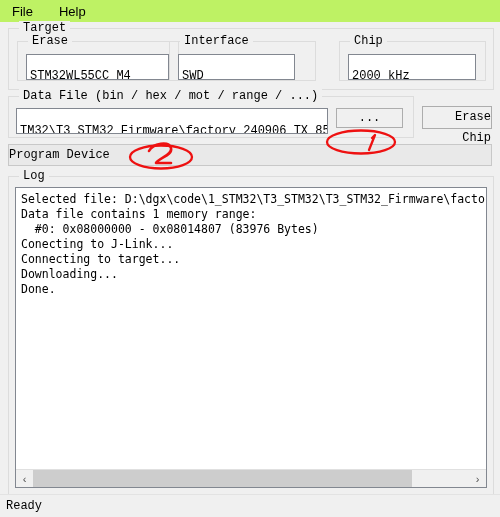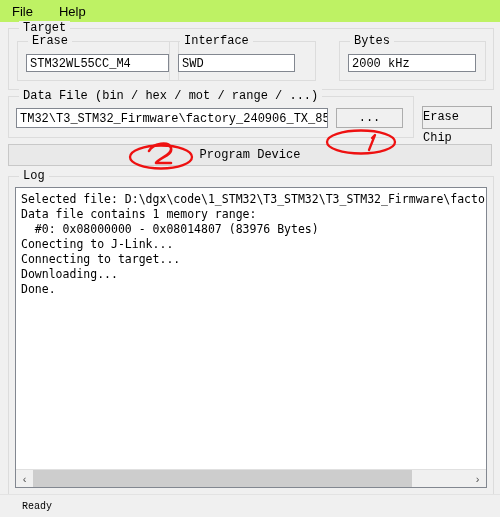--- a/index.html
+++ b/index.html
@@ -72,21 +72,21 @@
   .field {
     position: absolute;
     left: 8px;
     top: 12px;
     height: 18px;
     background: #ffffff;
     border: 1px solid #828790;
     font-family: "Liberation Mono", monospace;
     font-size: 12px;
     line-height: 18px;
-    padding: 0 3px;
+    padding: 12px 3px;
     color: #000;
     box-sizing: border-box;
     white-space: nowrap;
     overflow: hidden;
     cursor: text;
   }
   #device-field { width: 143px; }
   #interface-field { width: 117px; }
   #speed-field { width: 128px; }
 
@@ -119,37 +119,36 @@
     position: absolute;
     left: 422px;
     top: 84px;
     width: 70px;
     height: 23px;
     background: #f0f0f0;
     border: 1px solid #adadad;
     font-family: "Liberation Mono", monospace;
     font-size: 12px;
     line-height: 21px;
-    text-align: left;
+    text-align: right;
     color: #000;
     box-sizing: border-box;
     cursor: default;
   }
   #program-button {
     position: absolute;
     left: 8px;
     top: 122px;
     width: 484px;
     height: 22px;
     background: #e9e9e9;
     border: 1px solid #c8c8c8;
     font-family: "Liberation Mono", monospace;
     font-size: 12px;
     line-height: 20px;
-    text-align: center;
     color: #000;
     box-sizing: border-box;
     cursor: default;
   }
 
   #log-group {
     left: 8px; top: 154px; width: 484px; height: 317px;
   }
   #log-panel {
     position: absolute;
@@ -210,23 +209,23 @@
   }
 
   .statusbar {
     position: absolute;
     left: 0; right: 0; bottom: 0;
     height: 22px;
     background: #f0f0f0;
     border-top: 1px solid #e3e3e3;
     display: flex;
     align-items: center;
-    padding-left: 22px;
-    font-family: "Liberation Mono", monospace;
-    font-size: 10px;
+    padding-left: 6px;
+    font-family: "Liberation Mono", monospace;
+    font-size: 12px;
     color: #000;
   }
 
   
   .annotation {
     position: absolute;
     pointer-events: none;
   }
   #annotation-1 {
     left: 322px;
@@ -258,21 +257,21 @@
       <span class="legend">Erase</span>
       <div class="field" id="device-field">STM32WL55CC_M4</div>
     </div>
 
     <div class="group" id="interface-group">
       <span class="legend">Interface</span>
       <div class="field" id="interface-field">SWD</div>
     </div>
 
     <div class="group" id="speed-group">
-      <span class="legend">Bytes</span>
+      <span class="legend">Chip</span>
       <div class="field" id="speed-field">2000 kHz</div>
     </div>
   </div>
 
   <div class="group" id="datafile-group">
     <span class="legend">Data File (bin / hex / mot / range / ...)</span>
     <div class="field" id="datafile-field">TM32\T3_STM32_Firmware\factory_240906_TX_850M.hex</div>
     <div id="browse-button">...</div>
   </div>
 

